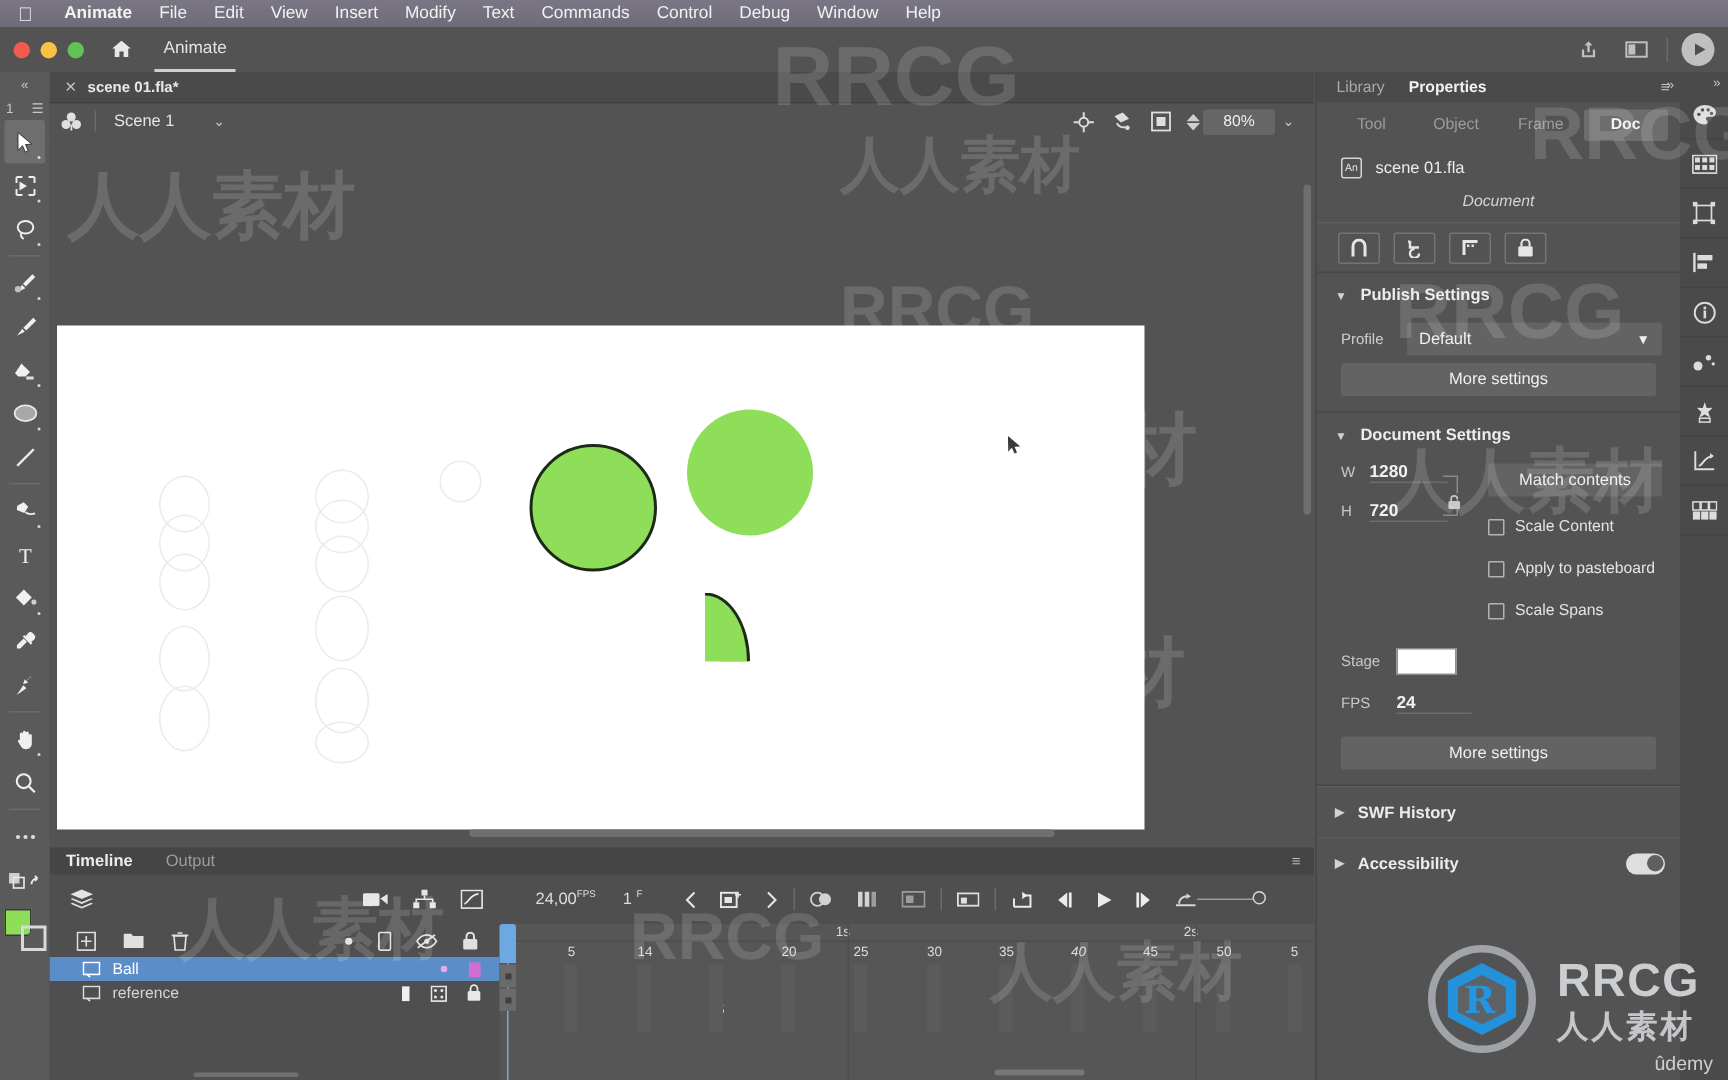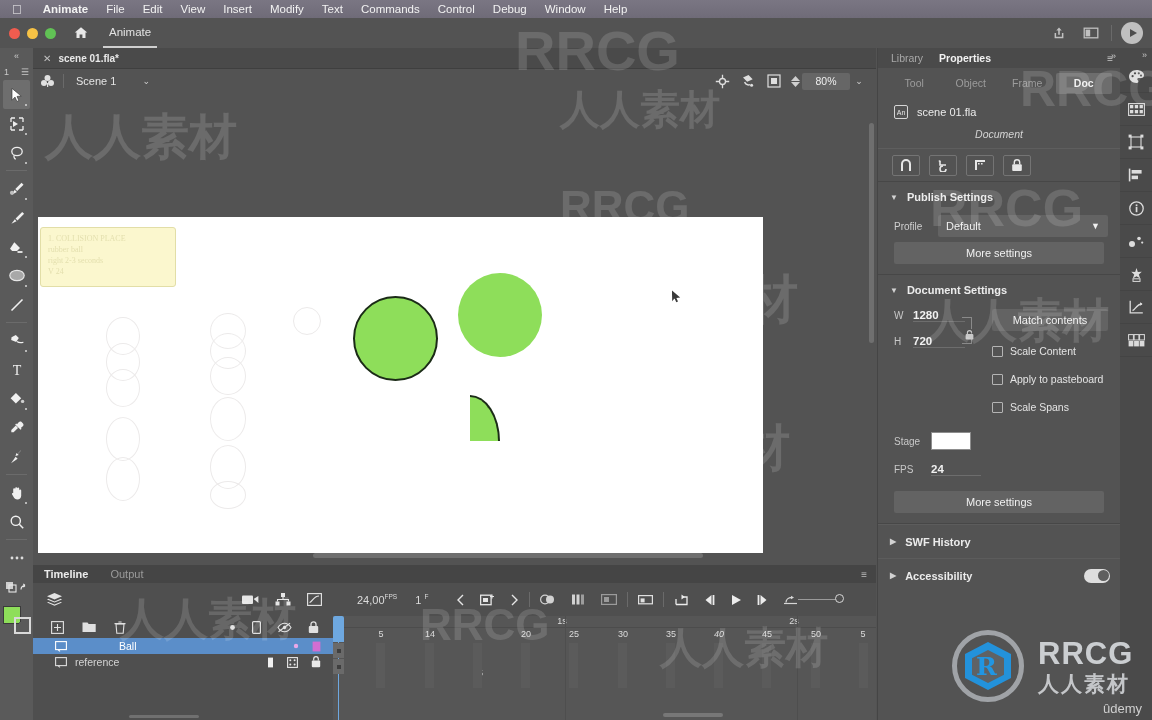--- a/index.html
+++ b/index.html
@@ -175,21 +175,21 @@
   .tl-loop { display: flex; align-items: center; gap: 2px; color: #d6d6d6; }
   .tl-zoomslider { width: 42px; height: 1px; background: #9a9a9a; position: relative; }
   .tl-zoomknob { width: 9px; height: 9px; border: 1.5px solid #d8d8d8; border-radius: 50%;
                  position: absolute; right: -4px; top: -5px; background: #4f4f4f; }
 
   .tl-body { position: absolute; top: 33px; left: 0; width: 843px; height: 104px; }
   .tl-layers { position: absolute; left: 0; top: 0; width: 300px; height: 104px; background: #4f4f4f; }
   .tl-layerhdr { height: 22px; display: flex; align-items: center; padding-left: 18px; gap: 18px; color: #e0e0e0; }
   .tl-layerhdr .right { margin-left: auto; display: flex; gap: 16px; padding-right: 14px; align-items: center; }
   .layer-row { height: 16px; display: flex; align-items: center; padding-left: 22px; font-size: 10.5px; }
-  .layer-row.sel { background: #5b8ec9; color: #fff; gap: 44px; }
+  .layer-row.sel { background: #5b8ec9; color: #fff; }
   .layer-row .lname { margin-left: 8px; }
   .layer-row .licons { margin-left: auto; display: flex; gap: 13px; padding-right: 12px; align-items: center; }
   .tl-grip { position: absolute; left: 96px; bottom: 2px; width: 70px; height: 3px; background: #707070; border-radius: 2px; }
 
   .tl-track { position: absolute; left: 300px; top: 0; width: 543px; height: 104px; background: #565656; }
   .tl-ruler-top { position: relative; height: 12px; border-bottom: 1px solid #4c4c4c; }
   .tl-ruler-num { position: relative; height: 15px; }
   .tick-lbl { position: absolute; top: 1px; font-size: 9px; color: #dcdcdc; transform: translateX(-50%); }
   .sec-lbl { position: absolute; top: 0px; font-size: 9px; color: #dcdcdc; transform: translateX(-50%); }
   .grid-col { position: absolute; top: 0; width: 1px; height: 104px; background: #4e4e4e; }
@@ -544,26 +544,20 @@
       <div class="ghost" style="left:68px;top:200px;width:34px;height:44px;"></div>
       <div class="ghost" style="left:68px;top:240px;width:34px;height:44px;"></div>
       <div class="ghost" style="left:172px;top:96px;width:36px;height:36px;"></div>
       <div class="ghost" style="left:172px;top:116px;width:36px;height:36px;"></div>
       <div class="ghost" style="left:172px;top:140px;width:36px;height:38px;"></div>
       <div class="ghost" style="left:172px;top:180px;width:36px;height:44px;"></div>
       <div class="ghost" style="left:172px;top:228px;width:36px;height:44px;"></div>
       <div class="ghost" style="left:172px;top:264px;width:36px;height:28px;"></div>
       <div class="ghost" style="left:255px;top:90px;width:28px;height:28px;"></div>
 
-      <div class="note">
-        <div class="note-line">1. COLLISION PLACE</div>
-        <div class="note-line">rubber ball</div>
-        <div class="note-line">right 2-3 seconds</div>
-        <div class="note-line">V 24</div>
-      </div>
 
       <div class="ball-main"></div>
       <div class="ball-free"></div>
       <div class="ball-quarter"></div>
     </div>
     <div class="cursor-arrow">
       <svg width="11" height="15" viewBox="0 0 11 15">
           <path d="M1 0.6 1 11.2l2.6-2.7 1.7 3.8 1.7-.7-1.6-3.7 3.8-.3z" fill="#3a3a3a"></path>
         </svg>
     </div>

